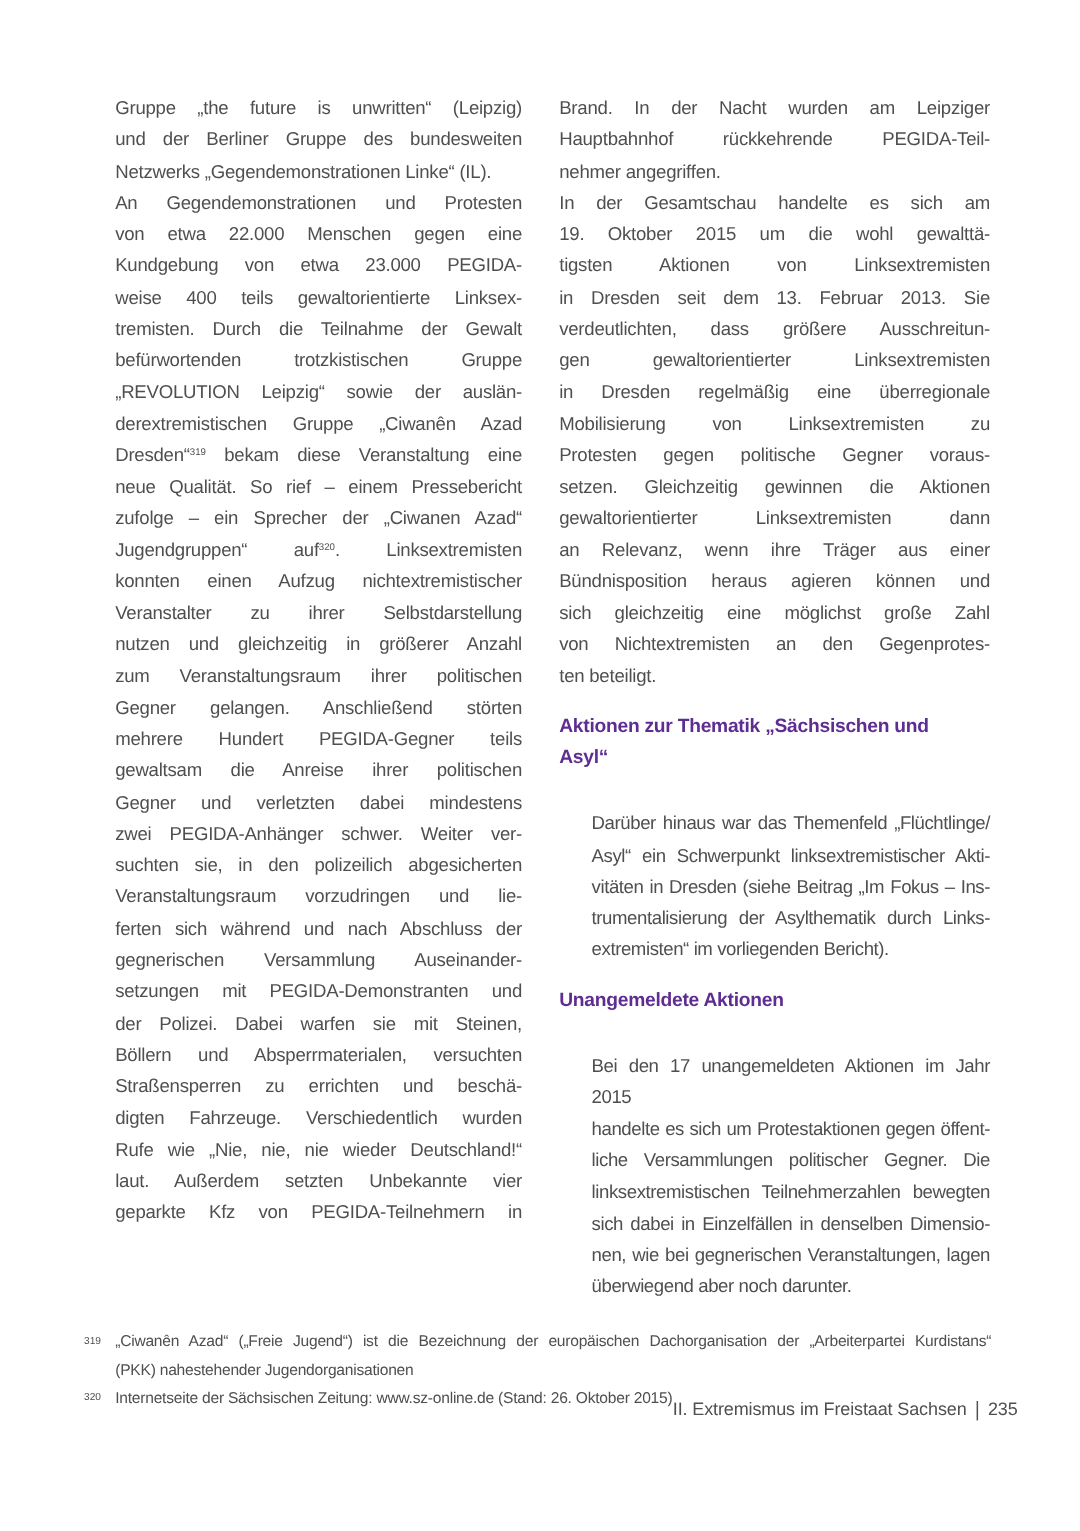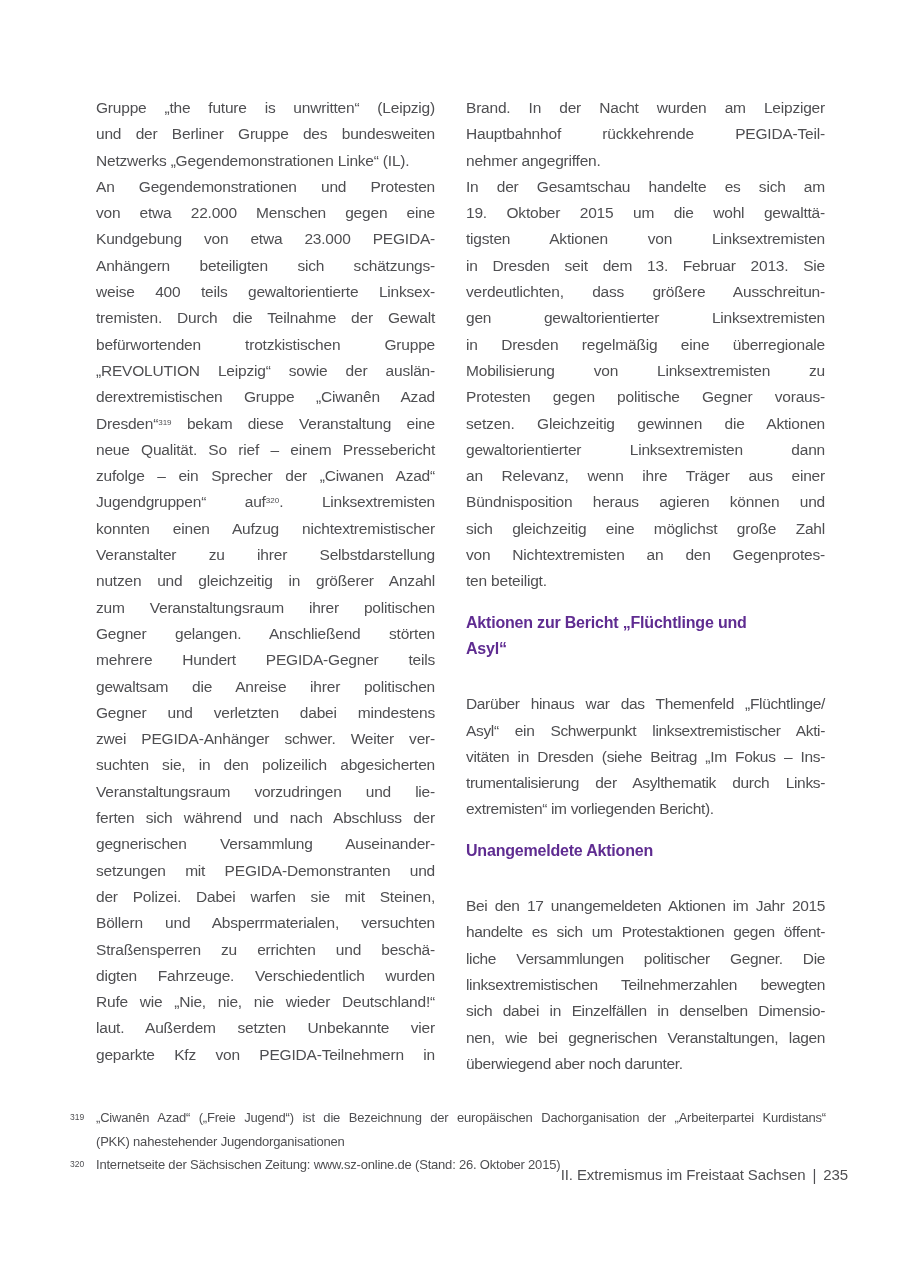--- a/index.html
+++ b/index.html
@@ -9,35 +9,35 @@
   html,body{margin:0;padding:0;background:#ffffff;}
   .page{
     position:relative;
     width:900px;height:1276px;
     background:#ffffff;
     font-family:"Liberation Sans","DejaVu Sans",sans-serif;
     color:var(--ink);
     overflow:hidden;
   }
   .columns{
-    position:absolute;left:96px;top:95px;
+    position:absolute;left:96px;top:78px;
     display:flex;gap:31px;
   }
   .col{display:block;}
   .col-left{width:339px;}
   .col-right{width:359px;}
   .block{margin:0;}
   .block .line{
     font-size:15.5px;
     line-height:26.3px;
     letter-spacing:-0.2px;
     white-space:normal;
     color:var(--ink);
   }
-  .block.tight .line{letter-spacing:-0.35px;}
+  .block.tight .line{letter-spacing:-0.35px;margin-left:27px;}
   .line.just{text-align:justify;text-align-last:justify;}
   .line.last{text-align:left;text-align-last:left;}
   .block.heading{margin:15px 0 29px 0;}
   .block.heading .line{
     color:var(--purple);
     font-weight:bold;
     font-size:16px;
     line-height:26.3px;
     letter-spacing:-0.2px;
     text-align:left;
@@ -90,21 +90,20 @@
     <div class="col col-left">
         <div class="block body">
           <div class="line just">Gruppe „the future is unwritten“ (Leipzig)</div>
           <div class="line just">und der Berliner Gruppe des bundesweiten</div>
           <div class="line last">Netzwerks „Gegendemonstrationen Linke“ (IL).</div>
         </div>
         <div class="block body">
           <div class="line just">An Gegendemonstrationen und Protesten</div>
           <div class="line just">von etwa 22.000 Menschen gegen eine</div>
           <div class="line just">Kundgebung von etwa 23.000 PEGIDA-</div>
-          <div class="line just">Anhängern beteiligten sich schätzungs-</div>
           <div class="line just">weise 400 teils gewaltorientierte Linksex-</div>
           <div class="line just">tremisten. Durch die Teilnahme der Gewalt</div>
           <div class="line just">befürwortenden trotzkistischen Gruppe</div>
           <div class="line just">„REVOLUTION Leipzig“ sowie der auslän-</div>
           <div class="line just">derextremistischen Gruppe „Ciwanên Azad</div>
           <div class="line just">Dresden“<sup>319</sup> bekam diese Veranstaltung eine</div>
           <div class="line just">neue Qualität. So rief – einem Pressebericht</div>
           <div class="line just">zufolge – ein Sprecher der „Ciwanen Azad“</div>
           <div class="line just">Jugendgruppen“ auf<sup>320</sup>. Linksextremisten</div>
           <div class="line just">konnten einen Aufzug nichtextremistischer</div>
@@ -148,21 +147,21 @@
           <div class="line just">Protesten gegen politische Gegner voraus-</div>
           <div class="line just">setzen. Gleichzeitig gewinnen die Aktionen</div>
           <div class="line just">gewaltorientierter Linksextremisten dann</div>
           <div class="line just">an Relevanz, wenn ihre Träger aus einer</div>
           <div class="line just">Bündnisposition heraus agieren können und</div>
           <div class="line just">sich gleichzeitig eine möglichst große Zahl</div>
           <div class="line just">von Nichtextremisten an den Gegenprotes-</div>
           <div class="line last">ten beteiligt.</div>
         </div>
         <div class="block heading">
-          <div class="line last">Aktionen zur Bericht „Flüchtlinge und</div>
+          <div class="line last">Aktionen zur Thematik „Sächsischen und</div>
           <div class="line last">Asyl“</div>
         </div>
         <div class="block body tight">
           <div class="line just">Darüber hinaus war das Themenfeld „Flüchtlinge/</div>
           <div class="line just">Asyl“ ein Schwerpunkt linksextremistischer Akti-</div>
           <div class="line just">vitäten in Dresden (siehe Beitrag „Im Fokus – Ins-</div>
           <div class="line just">trumentalisierung der Asylthematik durch Links-</div>
           <div class="line last">extremisten“ im vorliegenden Bericht).</div>
         </div>
         <div class="block heading">

